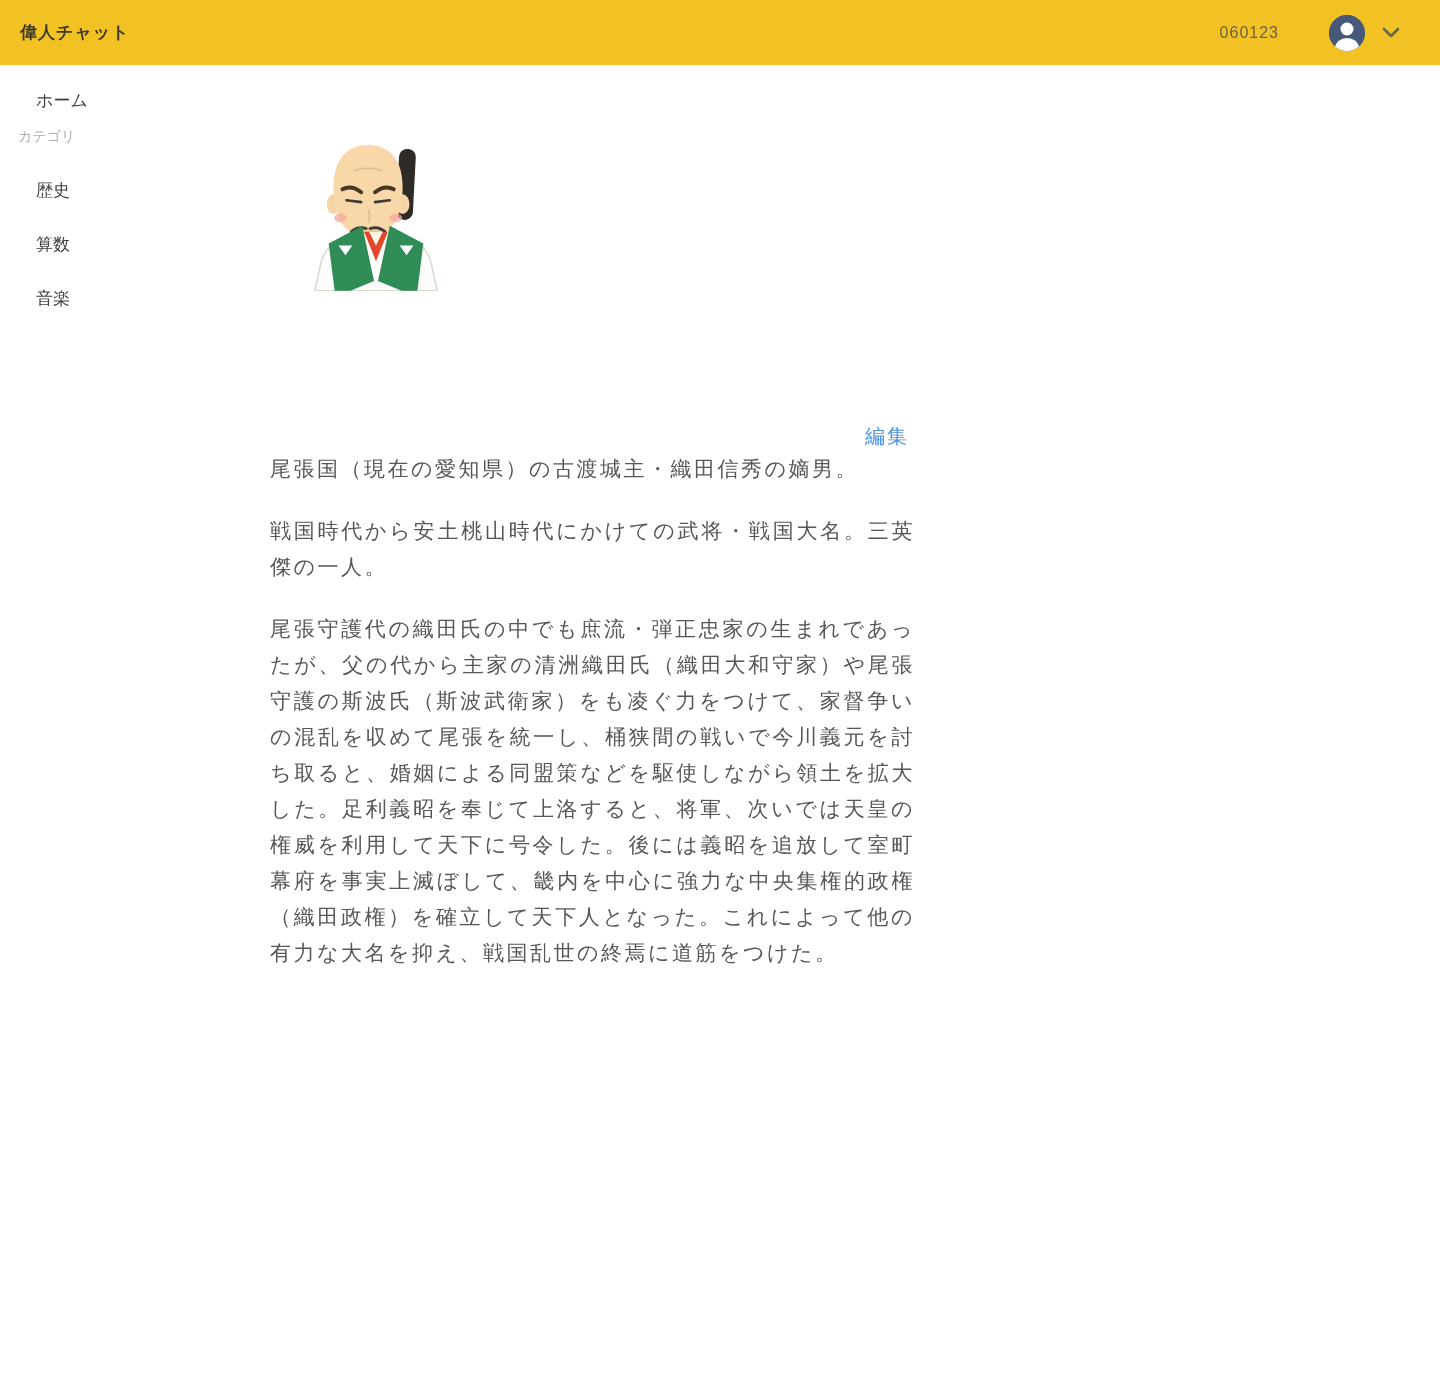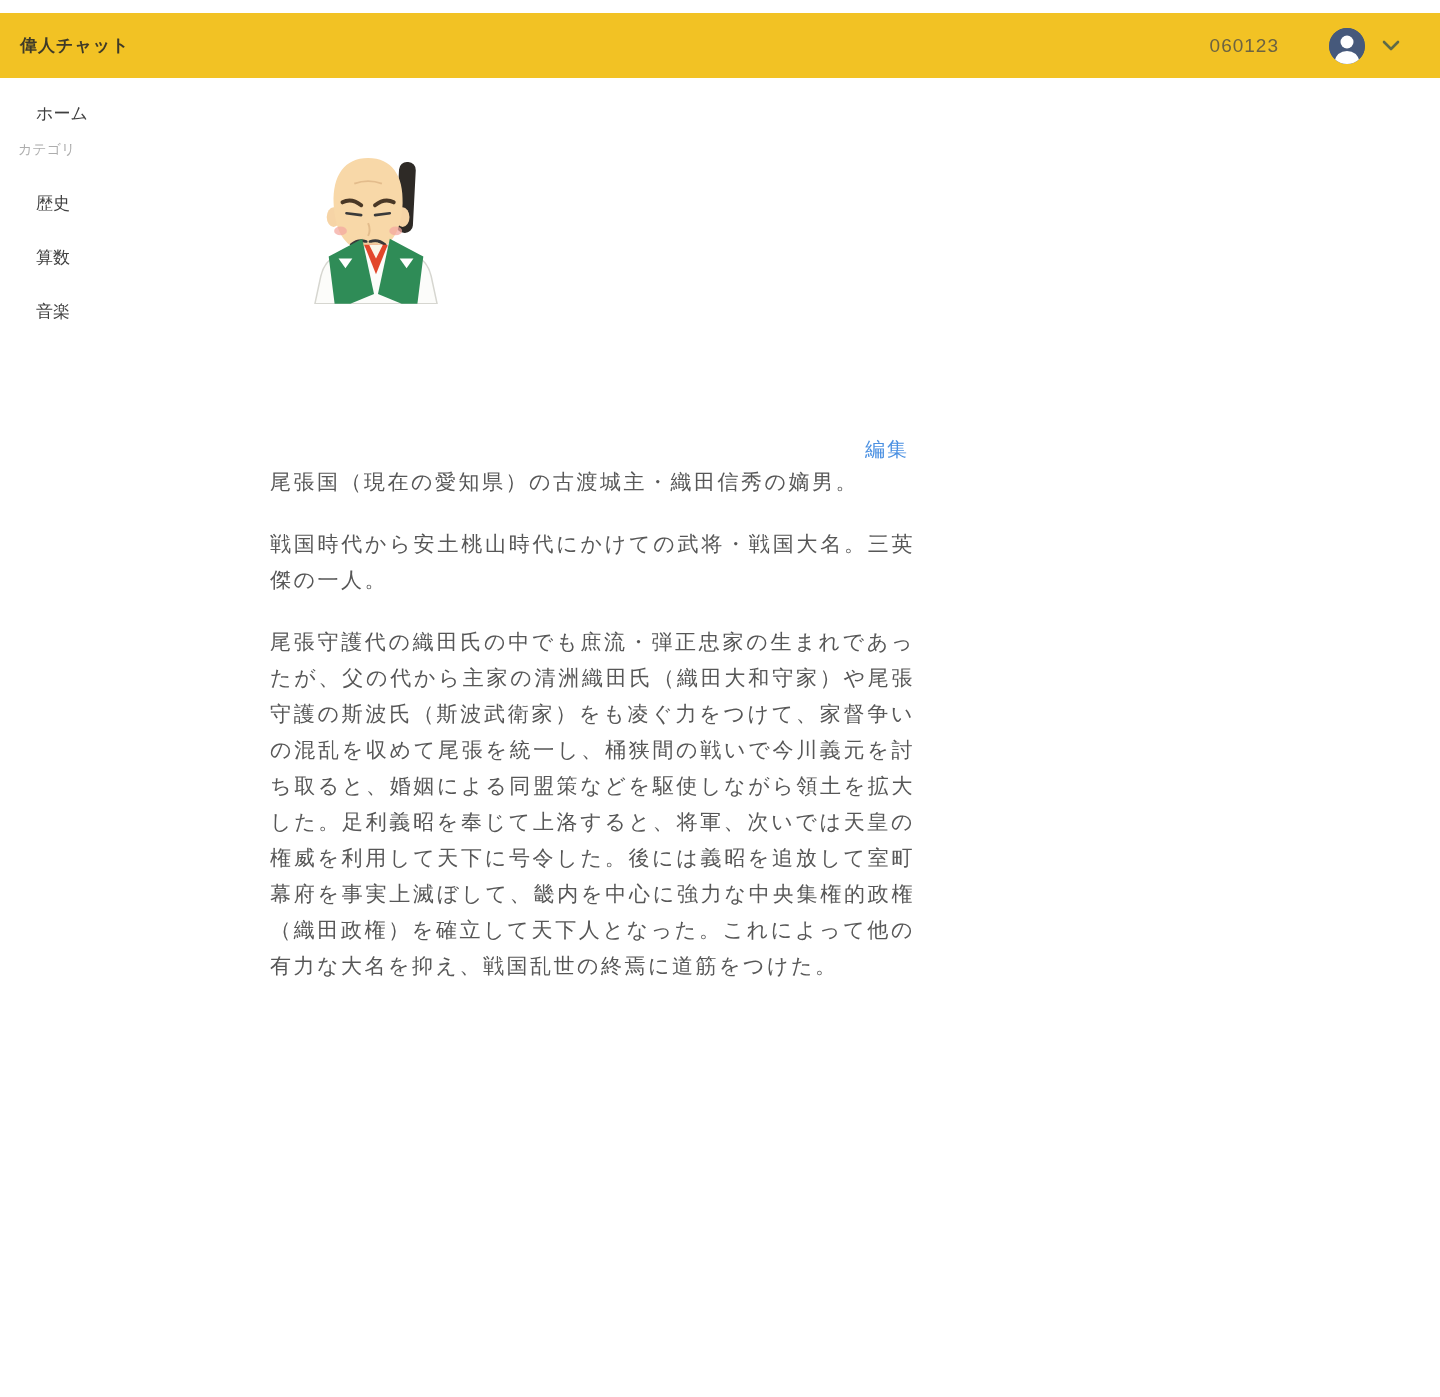--- a/index.html
+++ b/index.html
@@ -1,25 +1,25 @@
 <!DOCTYPE html>
 <html><head>
 <meta charset="utf-8">
 <style>
   * { margin:0; padding:0; box-sizing:border-box; }
   html,body { background:#ffffff; }
   body { font-family:"Liberation Sans","DejaVu Sans",sans-serif; }
-  .page { position:relative; width:1440px; height:991px; background:#ffffff; overflow:hidden;margin-top:13px; }
+  .page { position:relative; width:1440px; height:991px; background:#ffffff; overflow:hidden; }
 
   
   .app-header { position:absolute; left:0; top:0; width:1440px; height:65px;
     background:#F2C224; display:flex; align-items:center; padding:0 40px 0 20px; }
   .app-title { font-size:17px; font-weight:bold; color:#3E3A28; letter-spacing:1px; }
   .header-right { margin-left:auto; display:flex; align-items:center; }
-  .user-id { font-size:19px; color:#6C6342; letter-spacing:1px; }
+  .user-id { font-size:16px; color:#6C6342; letter-spacing:1px; }
   .user-avatar { width:36px; height:36px; border-radius:50%; background:#46597B;
     margin-left:50px; overflow:hidden; position:relative; cursor:pointer; }
   .user-menu-chevron { margin-left:17px; cursor:pointer; display:flex; align-items:center; }
 
   
   .sidebar { position:absolute; left:0; top:49px; width:250px; }
   .sidebar-home { margin:40px 0 0 36px; font-size:17px; color:#3F3F3F; cursor:pointer; }
   .sidebar-category { margin:16px 0 0 18px; font-size:14px; color:#ADADAD; }
   .sidebar-item { margin:31px 0 0 36px; font-size:17px; color:#3F3F3F; cursor:pointer; }
   .sidebar-item.first { margin-top:33px; }

